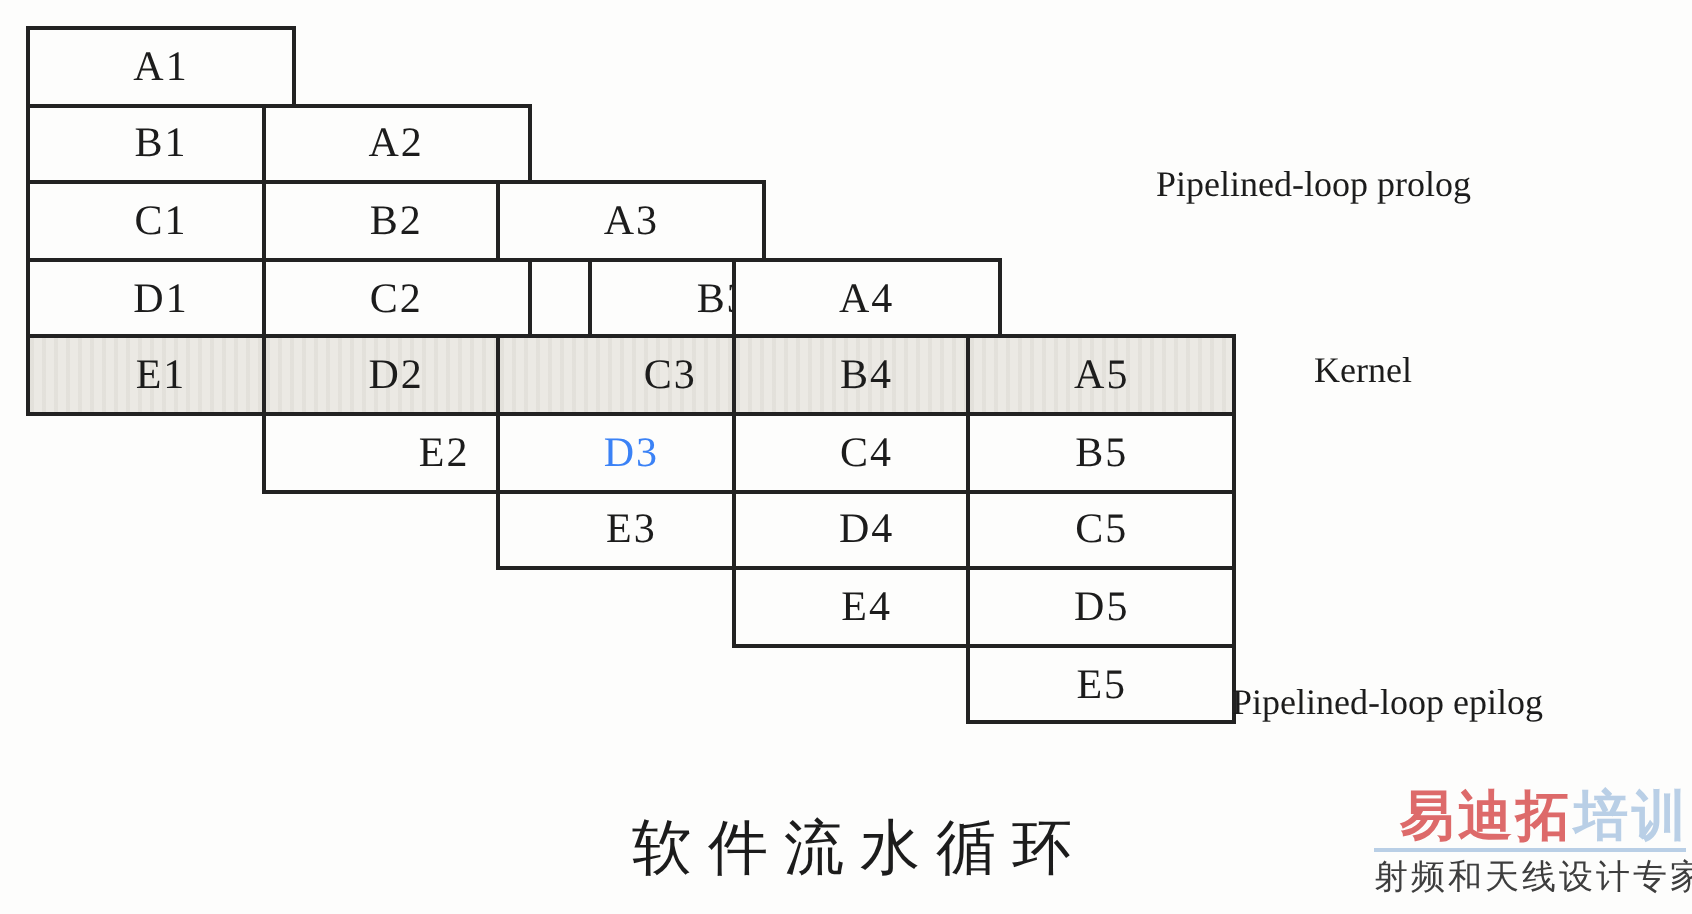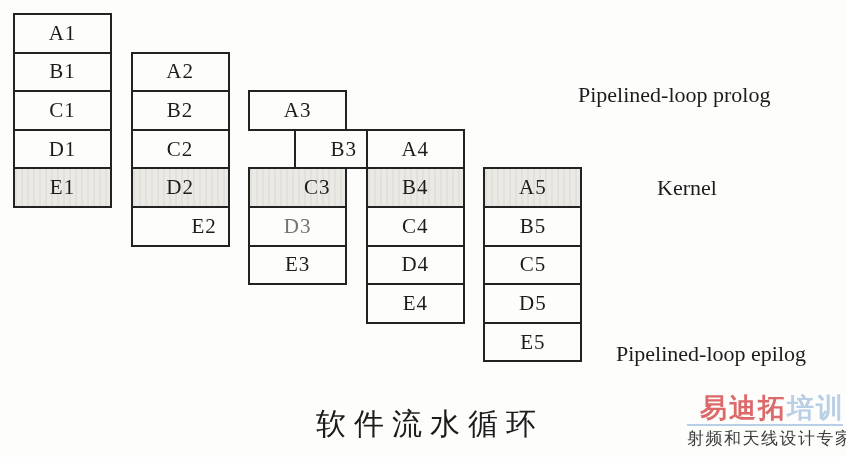--- a/index.html
+++ b/index.html
@@ -9,39 +9,39 @@
     width: 846px;
     height: 457px;
     background: #fdfdfc;
     overflow: hidden;
     font-family: "Liberation Serif", "DejaVu Serif", serif;
     color: #1c1c1c;
   }
   #pipeline-table { position: absolute; left: 0; top: 0; width: 846px; height: 457px; }
   .cell {
     position: absolute;
-    width: 99px;
+    width: 135px;
     height: 40.6px;
     box-sizing: border-box;
     border: 2px solid #222222;
     display: flex;
     align-items: center;
     justify-content: center;
     font-size: 21px;
     letter-spacing: 1px;
     background: #fdfdfc;
   }
   .kernel-cell {
     background-image: repeating-linear-gradient(90deg,
       rgba(120,115,100,0.07) 0px, rgba(120,115,100,0.07) 2px,
       rgba(0,0,0,0) 2px, rgba(0,0,0,0) 6px);
   }
   .side-label {
     position: absolute;
-    font-size: 22px;
+    font-size: 18px;
     white-space: nowrap;
   }
   .label-prolog { left: 578px; top: 82px; }
   .label-kernel { left: 657px; top: 175px; }
   .label-epilog { left: 616px; top: 293px; margin-top: 48px; }
   .caption {
     position: absolute;
     left: 14px; right: 0; top: 404px;
     display: flex;
     justify-content: center;
@@ -90,21 +90,21 @@
       <div class="cell" style="left: 13px; top: 128.8px; border-color: rgb(34, 34, 34); color: rgb(28, 28, 28);">D1</div>
       <div class="cell kernel-cell" style="left: 13px; top: 167.4px; border-color: rgb(34, 34, 34); color: rgb(28, 28, 28); background-color: rgb(235, 233, 228);">E1</div>
       <div class="cell" style="left: 130.6px; top: 51.6px; border-color: rgb(34, 34, 34); color: rgb(28, 28, 28);">A2</div>
       <div class="cell" style="left: 130.6px; top: 90.2px; border-color: rgb(34, 34, 34); color: rgb(28, 28, 28);">B2</div>
       <div class="cell" style="left: 130.6px; top: 128.8px; border-color: rgb(34, 34, 34); color: rgb(28, 28, 28);">C2</div>
       <div class="cell kernel-cell" style="left: 130.6px; top: 167.4px; border-color: rgb(34, 34, 34); color: rgb(28, 28, 28); background-color: rgb(235, 233, 228);">D2</div>
       <div class="cell" style="left: 130.6px; top: 206px; border-color: rgb(34, 34, 34); color: rgb(28, 28, 28); padding-left: 48px;">E2</div>
       <div class="cell" style="left: 248.2px; top: 90.2px; border-color: rgb(34, 34, 34); color: rgb(28, 28, 28);">A3</div>
       <div class="cell" style="left: 248.2px; top: 128.8px; border-color: rgb(34, 34, 34); color: rgb(28, 28, 28); margin-left: 46px;">B3</div>
       <div class="cell kernel-cell" style="left: 248.2px; top: 167.4px; border-color: rgb(34, 34, 34); color: rgb(28, 28, 28); background-color: rgb(235, 233, 228); padding-left: 39px;">C3</div>
-      <div class="cell" style="left: 248.2px; top: 206px; border-color: rgb(34, 34, 34); color: #737373;">D3</div>
+      <div class="cell" style="left: 248.2px; top: 206px; border-color: rgb(34, 34, 34); color: #3b82f6;">D3</div>
       <div class="cell" style="left: 248.2px; top: 244.6px; border-color: rgb(34, 34, 34); color: rgb(28, 28, 28);">E3</div>
       <div class="cell" style="left: 365.8px; top: 128.8px; border-color: rgb(34, 34, 34); color: rgb(28, 28, 28);">A4</div>
       <div class="cell kernel-cell" style="left: 365.8px; top: 167.4px; border-color: rgb(34, 34, 34); color: rgb(28, 28, 28); background-color: rgb(235, 233, 228);">B4</div>
       <div class="cell" style="left: 365.8px; top: 206px; border-color: rgb(34, 34, 34); color: rgb(28, 28, 28);">C4</div>
       <div class="cell" style="left: 365.8px; top: 244.6px; border-color: rgb(34, 34, 34); color: rgb(28, 28, 28);">D4</div>
       <div class="cell" style="left: 365.8px; top: 283.2px; border-color: rgb(34, 34, 34); color: rgb(28, 28, 28);">E4</div>
       <div class="cell kernel-cell" style="left: 483.4px; top: 167.4px; border-color: rgb(34, 34, 34); color: rgb(28, 28, 28); background-color: rgb(235, 233, 228);">A5</div>
       <div class="cell" style="left: 483.4px; top: 206px; border-color: rgb(34, 34, 34); color: rgb(28, 28, 28);">B5</div>
       <div class="cell" style="left: 483.4px; top: 244.6px; border-color: rgb(34, 34, 34); color: rgb(28, 28, 28);">C5</div>
       <div class="cell" style="left: 483.4px; top: 283.2px; border-color: rgb(34, 34, 34); color: rgb(28, 28, 28);">D5</div>

